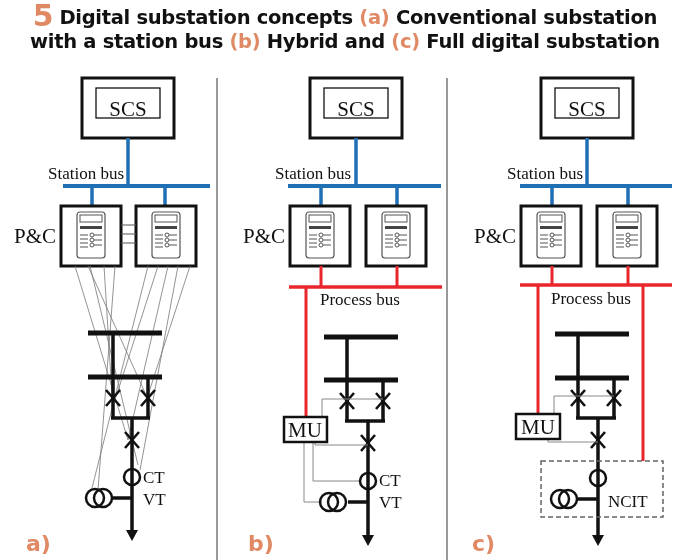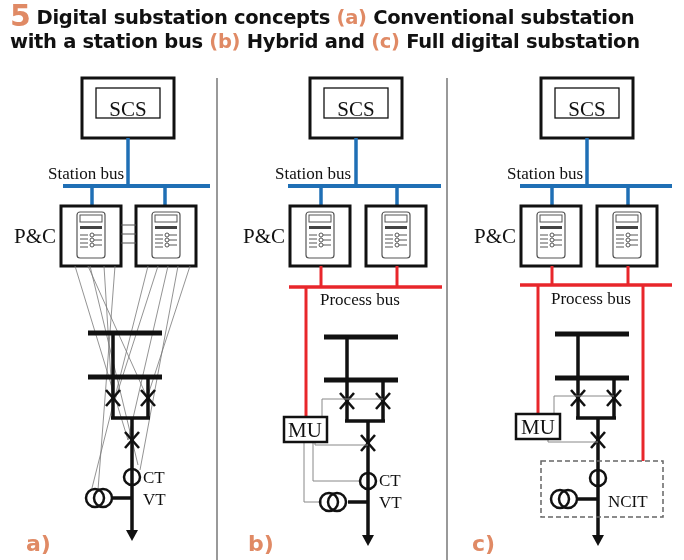--- a/index.html
+++ b/index.html
@@ -1,17 +1,17 @@
 <!DOCTYPE html>
 <html><head>
 <meta charset="utf-8">
 <style>
   html,body{margin:0;padding:0;background:#fff;}
   body{width:684px;height:560px;position:relative;overflow:hidden;font-family:"DejaVu Sans",sans-serif;}
-  .title{position:absolute;left:10px;top:4px;width:670px;font-weight:bold;font-size:19.5px;line-height:24px;color:#111;letter-spacing:-0.3px;}
+  .title{position:absolute;left:10px;top:4px;width:670px;font-weight:bold;font-size:19.5px;line-height:24px;color:#111;letter-spacing:-0.3px;text-align:center;}
   .title .num{color:#e08a65;font-size:30px;vertical-align:-2px;margin-right:6px;}
   .title .acc{color:#e08a65;}
   svg{position:absolute;left:0;top:0;}
   .lbl{font-family:"Liberation Serif",serif;font-size:17px;fill:#111;}
   .plbl{font-family:"Liberation Serif",serif;font-size:21px;fill:#111;}
   .panel{font-family:"DejaVu Sans",sans-serif;font-weight:bold;font-size:22px;fill:#e08a65;}
 </style>
 </head>
 <body>
 

